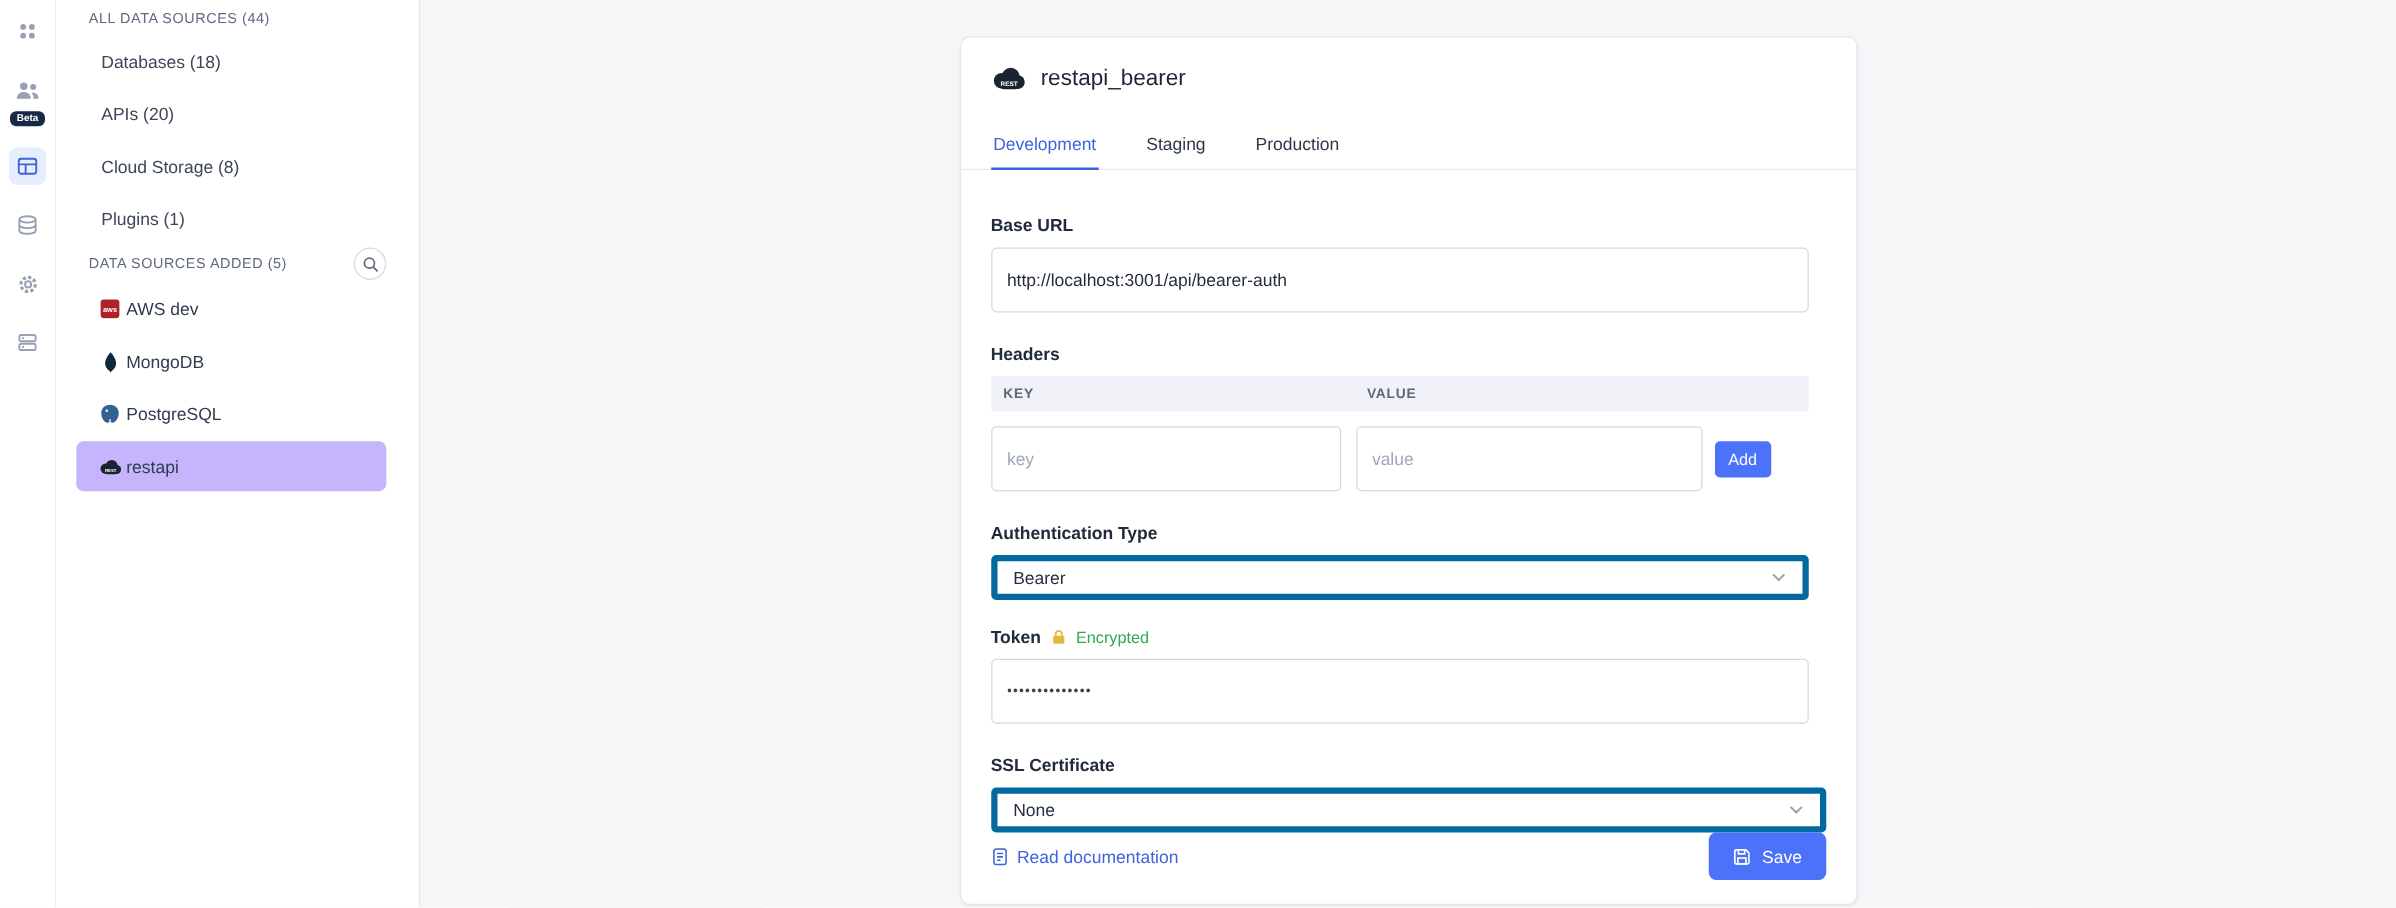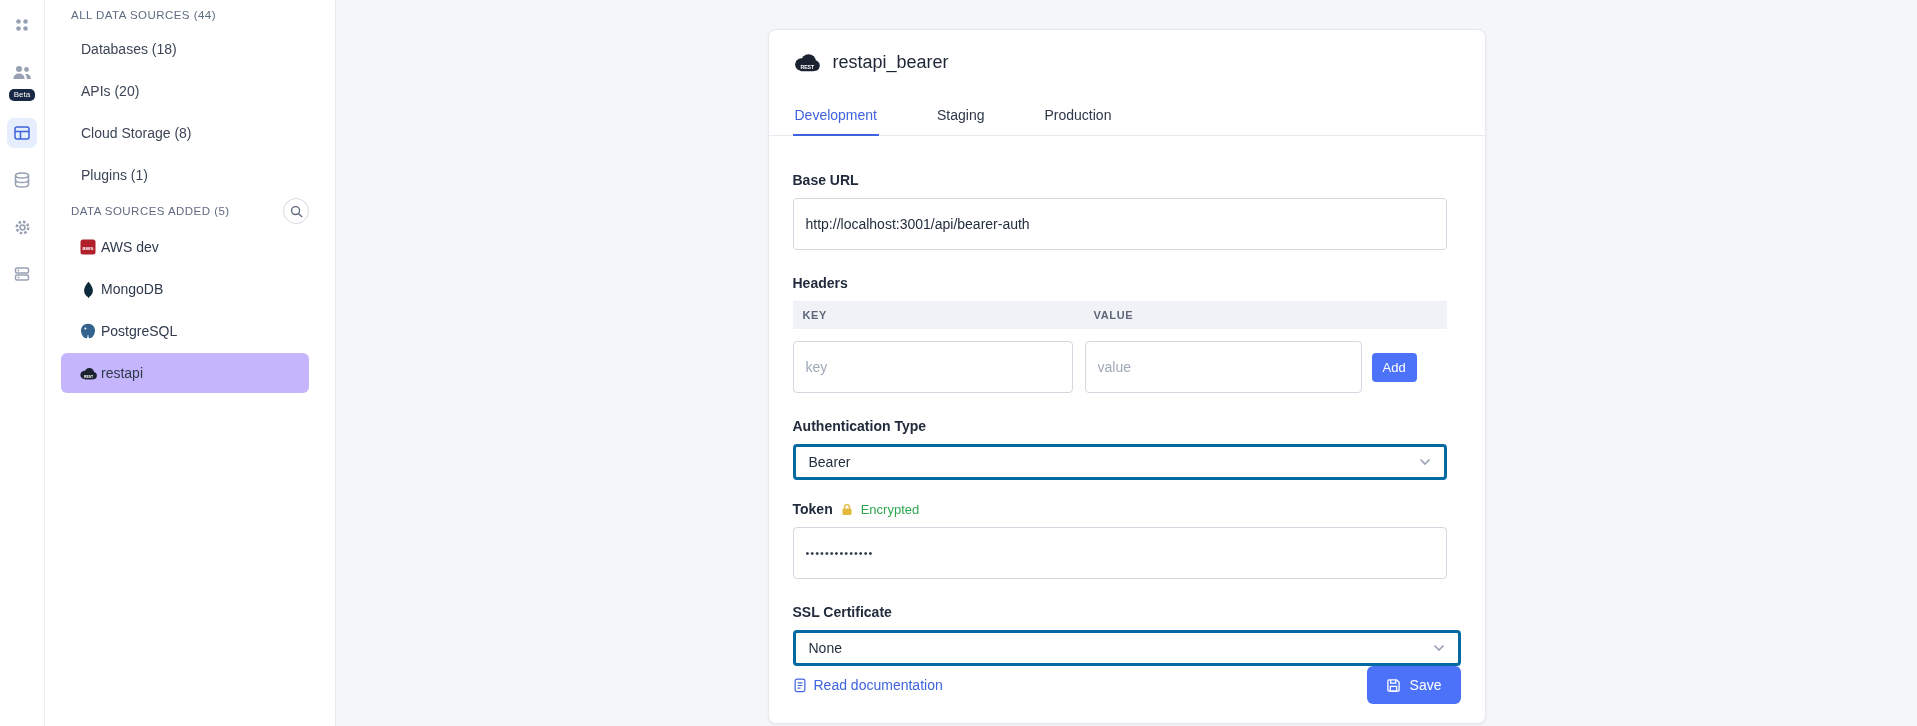--- a/index.html
+++ b/index.html
@@ -9,21 +9,21 @@
   .app{display:flex;width:100%;height:100%}
 
   
   .rail{width:45px;background:#fff;border-right:1px solid #edeff3;display:flex;
     flex-direction:column;align-items:center;padding-top:10px;gap:17px;flex-shrink:0}
   .rail-icon{width:30px;height:30px;border-radius:7px;display:flex;align-items:center;
     justify-content:center;cursor:pointer}
   .rail-icon.selected{background:#e6edfd}
   .rail-group{display:flex;flex-direction:column;align-items:center;gap:2px}
   .beta{background:#182945;color:#fff;font-size:8px;line-height:1;padding:2px 5px;
-    border-radius:5px;font-weight:400}
+    border-radius:5px;font-weight:700}
 
   
   .sidebar{width:291px;background:#fff;border-right:1px solid #e8eaee;flex-shrink:0;
     display:flex;flex-direction:column;padding-top:2px}
   .side-header{height:26px;display:flex;align-items:center;padding:0 26px;
     font-size:11.5px;font-weight:400;letter-spacing:.04em;color:#5f6a80}
   .side-header.row2{height:30px;justify-content:space-between;margin-top:0}
   .cat{height:42px;display:flex;align-items:center;padding-left:36px;font-size:14px;
     color:#3c4657;cursor:pointer}
   .search-btn{width:26px;height:26px;border-radius:50%;border:1px solid #d6dae1;
@@ -32,21 +32,21 @@
     align-items:center;gap:4px;padding-left:18px;font-size:14px;color:#2f3a4d;cursor:pointer}
   .src-item.selected{background:#c4b5fd}
   .src-ico{width:18px;display:flex;justify-content:center;align-items:center}
 
   
   .main{flex:1;background:#f5f6f8;display:flex;justify-content:center;align-items:flex-start;overflow:hidden}
   .card{width:718px;height:695px;margin-top:29px;background:#fff;border:1px solid #e5e8ee;
     border-radius:8px;box-shadow:0 1px 3px rgba(16,24,40,.05);display:flex;flex-direction:column}
   .card-head{display:flex;align-items:center;gap:13px;padding:22px 24px 0}
   .card-title{font-size:18px;font-weight:500;color:#1d2636}
-  .tabs{display:flex;gap:56px;padding:0 24px;margin-top:24px;border-bottom:1px solid #e8eaef}
+  .tabs{display:flex;gap:36px;padding:0 24px;margin-top:24px;border-bottom:1px solid #e8eaef}
   .tab{font-size:14px;color:#2d3748;padding:10px 2px 11px;cursor:pointer;
     border-bottom:2px solid transparent;margin-bottom:-1px}
   .tab.active{color:var(--accent);border-bottom-color:var(--accent);font-weight:500}
 
   .form{padding:36px 24px 0;flex:1}
   .flabel{font-size:14px;font-weight:700;color:#222b3c;display:block;margin-bottom:10px}
   .tinput{height:52px;border:1px solid #d3d8e0;border-radius:4px;padding:12px 12px;
     font-size:14px;color:#252e3f;background:#fff;font-family:"Liberation Sans",sans-serif;outline:none}
   .tinput::placeholder{color:#a0a8b8}
   .w654{width:654px}
@@ -57,21 +57,21 @@
     letter-spacing:.06em;color:#5d6778}
   .kv-head span:first-child{padding-left:10px}
   .kv-head span:last-child{padding-left:9px}
   .kv-row{display:flex;align-items:center;margin-top:12px}
   .key-input{width:280px}
   .val-input{width:277px;margin-left:12px}
   .add-btn{margin-left:10px;height:29px;padding:0 11px;background:var(--primary);
     color:#fff;border:none;border-radius:4px;font-size:13px;font-weight:500;cursor:pointer;
     font-family:"Liberation Sans",sans-serif}
 
-  .select{height:36px;border:3px solid #0369a1;border-radius:4px;background:#fff;
+  .select{height:36px;border:5px solid #0369a1;border-radius:4px;background:#fff;
     display:flex;align-items:center;justify-content:space-between;padding:0 13px;
     font-size:14px;color:#252e3f;cursor:pointer}
   .token-label-row{display:flex;align-items:center;gap:8px;margin-bottom:10px}
   .token-label-row .flabel{margin-bottom:0}
   .encrypted{font-size:13px;color:var(--green)}
 
   .card-footer{margin-top:auto;display:flex;justify-content:space-between;align-items:center;
     padding:0 24px 28px}
   .docs-link{display:flex;align-items:center;gap:7px;color:var(--accent);font-size:14px;
     cursor:pointer;text-decoration:none}

